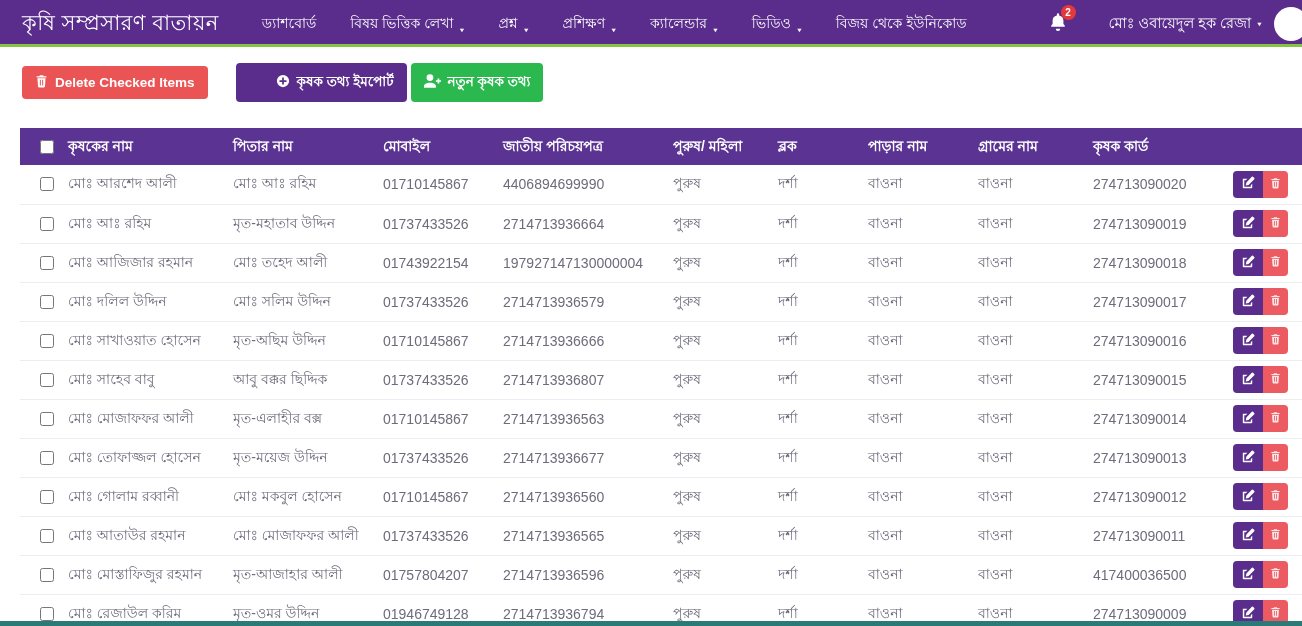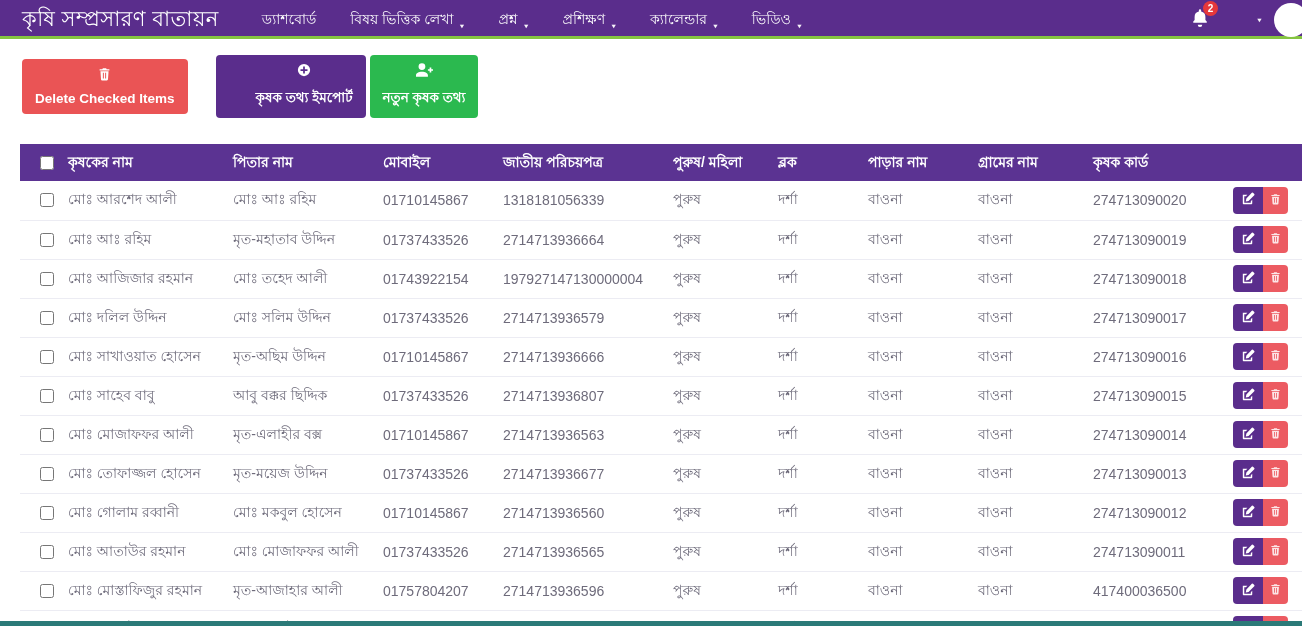--- a/index.html
+++ b/index.html
@@ -5,21 +5,21 @@
   * { box-sizing: border-box; }
   html,body { margin:0; padding:0; }
   body {
     width:1302px; height:626px; overflow:hidden; background:#fff;
     font-family:"Liberation Sans", sans-serif;
     position:relative;
   }
 
   
   .navbar {
-    height:36px; background:var(--navbar-bg,#5A2D8C); color:#fff;
+    height:44px; background:var(--navbar-bg,#5A2D8C); color:#fff;
     display:flex; align-items:center; padding:4px 10px 0 14px; white-space:nowrap;
   }
   .brand { font-size:21px; letter-spacing:.5px; margin:0 26px 0 8px; cursor:pointer; }
   .nav-items { display:flex; list-style:none; margin:0; padding:0; align-items:center; flex:1; }
   .nav-item { padding:0 17px; font-size:14px; cursor:pointer; display:flex; align-items:flex-end; }
   .caret { font-size:10px; margin-left:6px; opacity:.95; }
   .nav-right { display:flex; align-items:center; margin-left:auto; }
   .bell-wrap { position:relative; margin-right:42px; cursor:pointer; }
   .bell-badge {
     position:absolute; top:-8px; right:-9px; min-width:15px; height:15px;
@@ -31,21 +31,21 @@
 
   .accent-line { height:3px; background:var(--accent-green,#85C441); }
 
   
   .page-header { display:flex; align-items:center; justify-content:space-between; margin:16px 50px 0 22px; }
   .page-title { font-size:27px; font-weight:500; color:#2e2e2e; margin:8px 0; }
   .toolbar { display:flex; align-items:center; }
   .btn {
     border:none; border-radius:4px; color:#fff; font-weight:bold; font-size:13.5px;
     font-family:"Liberation Sans", sans-serif;
-    padding:8px 13px; display:flex; align-items:center; gap:7px; cursor:pointer; white-space:nowrap;flex-direction:column;
+    padding:8px 13px; display:flex; align-items:center; gap:7px; cursor:pointer; white-space:nowrap;
   }
   .btn svg { flex:0 0 auto; }
   .btn-danger  { background:var(--danger-red,#EA5455); margin-right:28px; }
   .btn-purple  { background:var(--navbar-bg,#5A2D8C); margin-right:4px;padding-left:40px; }
   .btn-success { background:var(--success-green,#2BB94F);align-items:center; }
 
   
   .table-wrap { margin:26px 0 0 20px; }
   table { border-collapse:collapse; table-layout:fixed; width:1282px; font-size:14px; color:var(--cell-text,#6e6b7b); }
   thead th {
@@ -88,32 +88,36 @@
       <span>প্রশিক্ষণ</span>
       <span class="caret">▾</span>
     </li>
     <li class="nav-item">
       <span>ক্যালেন্ডার</span>
       <span class="caret">▾</span>
     </li>
     <li class="nav-item">
       <span>ভিডিও</span>
       <span class="caret">▾</span>
+    </li>
+    <li class="nav-item">
+      <span>বিজয় থেকে ইউনিকোড</span>
     </li>
   </ul>
   <div class="nav-right">
     <div class="bell-wrap">
       <span>
         <svg width="18" height="18" viewBox="0 0 16 16">
             <path fill="#fff" d="M8 16a2 2 0 0 0 2-2H6a2 2 0 0 0 2 2zm6-5-1.2-1.2V7a4.8 4.8 0 0 0-3.8-4.7V1.2a1 1 0 1 0-2 0v1.1A4.8 4.8 0 0 0 3.2 7v2.8L2 11v1.2h12z"></path>
           </svg>
       </span>
       <span class="bell-badge">2</span>
     </div>
     <div class="user-menu">
+      <span>মোঃ ওবায়েদুল হক রেজা</span>
       <span class="caret">▾</span>
       <span class="avatar"></span>
     </div>
   </div>
 </nav>
 <div class="accent-line"></div>
 
 <div class="page-header">
   <div class="toolbar">
     <button class="btn btn-danger">
@@ -172,21 +176,21 @@
         <th>কৃষক কার্ড</th>
         <th></th>
       </tr>
     </thead>
     <tbody>
   <tr>
     <td class="col-check"><input type="checkbox" style=""></td>
     <td>মোঃ আরশেদ আলী</td>
     <td>মোঃ আঃ রহিম</td>
     <td>01710145867</td>
-    <td>1318181056339</td>
+    <td>4406894699990</td>
     <td>পুরুষ</td>
     <td>দর্শা</td>
     <td>বাওনা</td>
     <td>বাওনা</td>
     <td>274713090020</td>
     <td>
       <div class="btn-group">
         <button class="btn-edit">
           <span>
             <svg width="13" height="13" viewBox="0 0 16 16">

